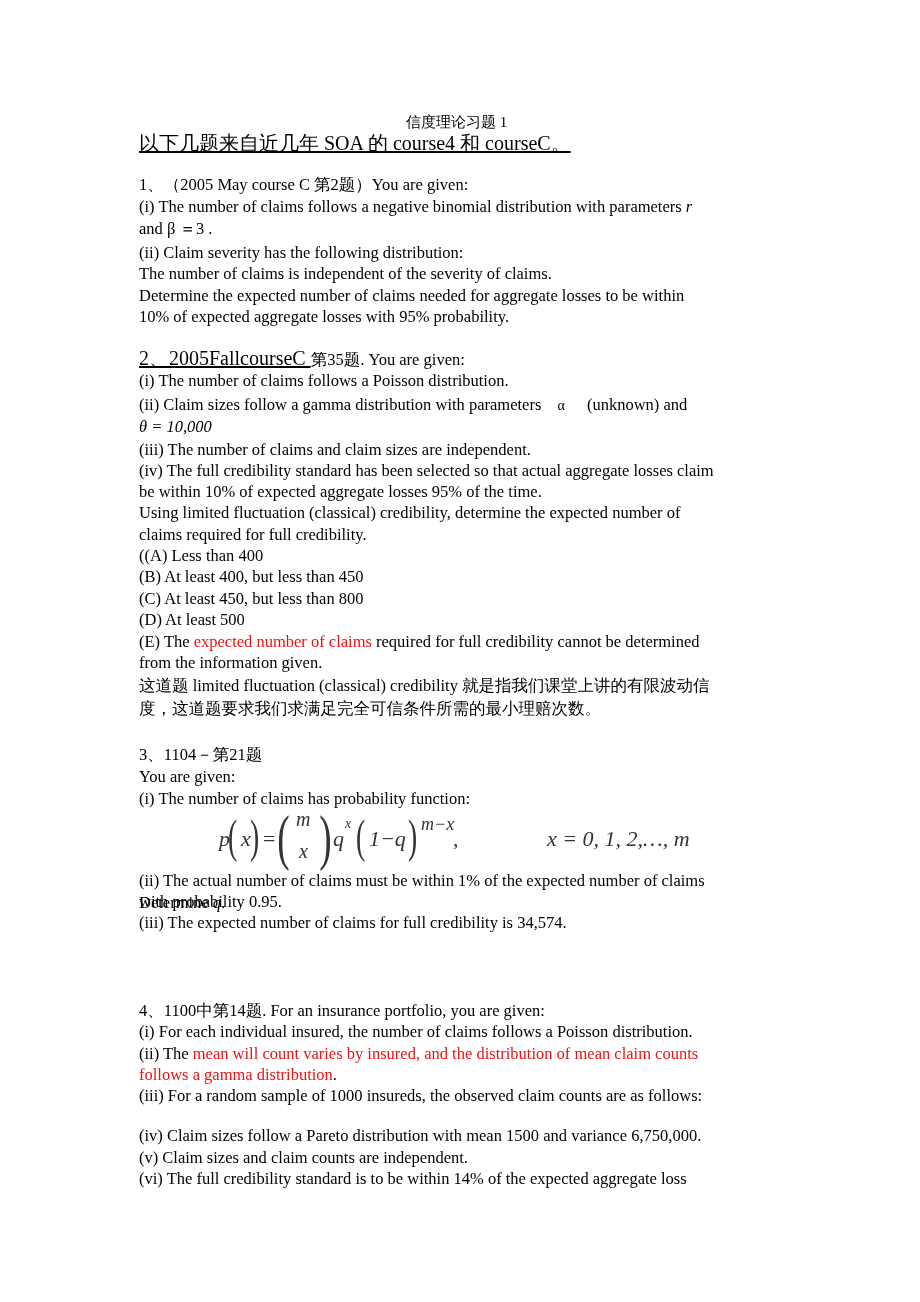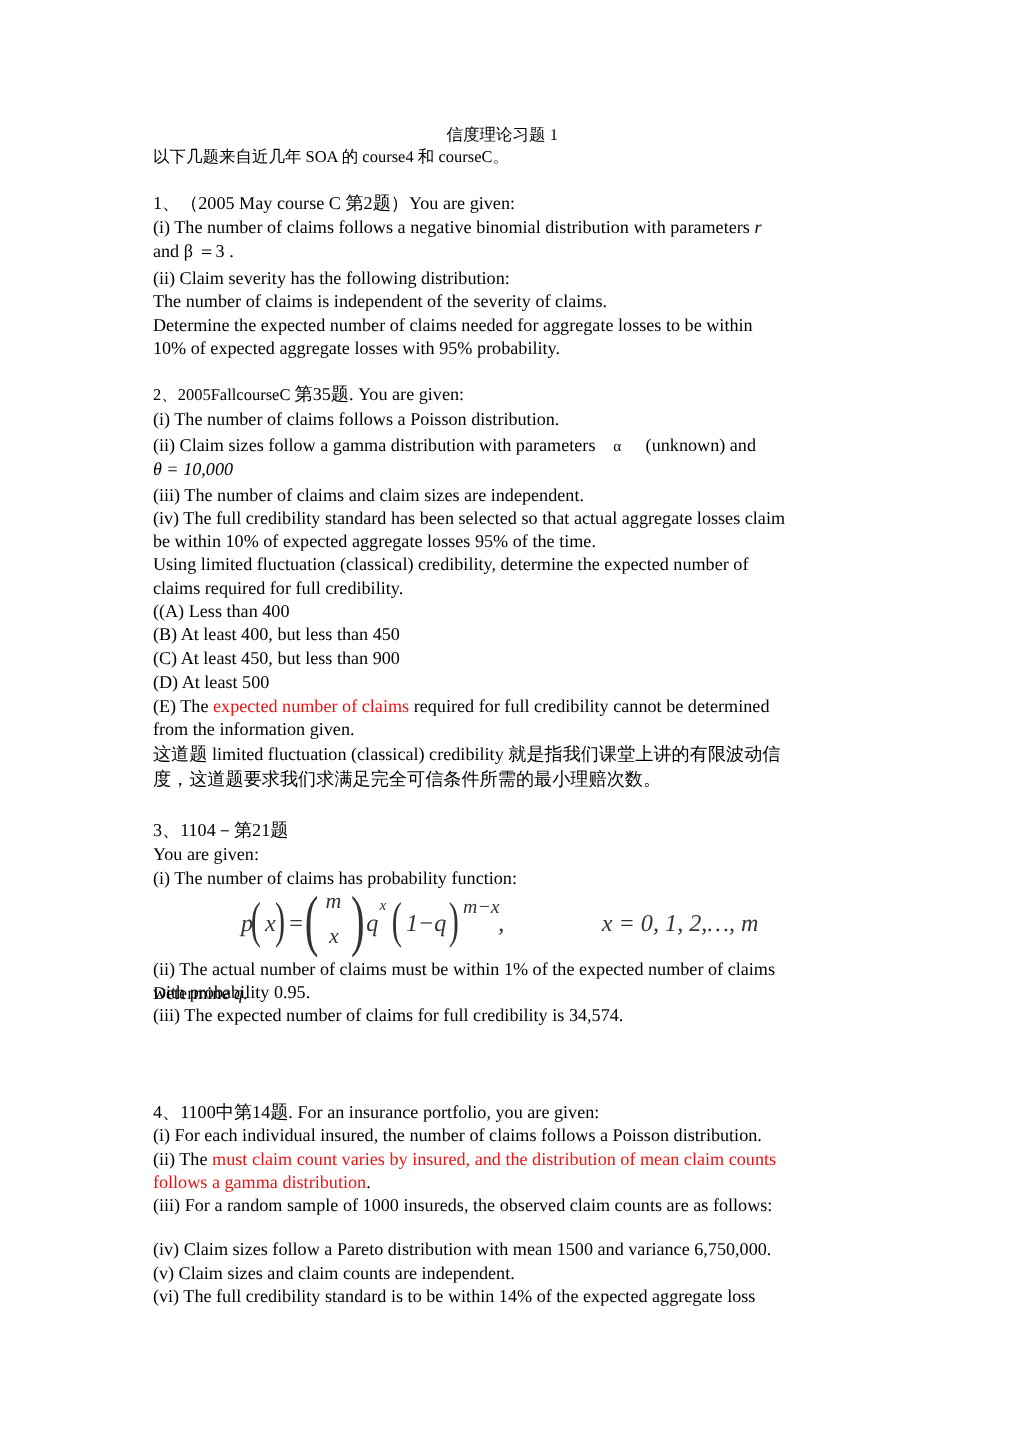--- a/index.html
+++ b/index.html
@@ -4,21 +4,21 @@
 <style>
   html, body { margin: 0; padding: 0; background: #ffffff; }
   body {
     width: 920px; height: 1302px; position: relative; overflow: hidden;
     font-family: "Liberation Serif", "DejaVu Serif", serif;
     color: #000000;
   }
   .page { position: absolute; left: 139px; top: 0; width: 650px; }
   .line { position: absolute; left: 0; white-space: nowrap; font-size: 16.5px; line-height: 21px; }
   .title { position: absolute; left: 267px; top: 113px; font-size: 15px; white-space: nowrap; }
-  .small { font-size: 15px; }
+  .small { font-size: 20px; text-decoration: underline; }
   .red { color: #ee1111; }
   .it { font-style: italic; }
   .sym { font-size: 14px; }
   .formula {
     position: absolute; left: 80px; top: 810px; width: 480px; height: 60px;
     font-family: "Liberation Serif", serif; font-style: italic; color: #333333; font-size: 22px;
   }
   .formula span { position: absolute; white-space: nowrap; }
   .paren { font-style: normal; font-size: 46px; line-height: 46px; color: #333333; transform: scaleX(0.6); }
 </style>
@@ -52,21 +52,21 @@
     <span>(unknown) and</span>
   </div>
   <div class="line it" style="top:416px">θ = 10,000</div>
   <div class="line" style="top:439px">(iii) The number of claims and claim sizes are independent.</div>
   <div class="line" style="top:460px">(iv) The full credibility standard has been selected so that actual aggregate losses claim</div>
   <div class="line" style="top:481px">be within 10% of expected aggregate losses 95% of the time.</div>
   <div class="line" style="top:502px">Using limited fluctuation (classical) credibility, determine the expected number of</div>
   <div class="line" style="top:524px">claims required for full credibility.</div>
   <div class="line" style="top:545px">((A) Less than 400</div>
   <div class="line" style="top:566px">(B) At least 400, but less than 450</div>
-  <div class="line" style="top:588px">(C) At least 450, but less than 900</div>
+  <div class="line" style="top:588px">(C) At least 450, but less than 800</div>
   <div class="line" style="top:609px">(D) At least 500</div>
   <div class="line" style="top:631px">
     <span>(E) The </span><span class="red">expected number of claims</span><span> required for full credibility cannot be determined</span>
   </div>
   <div class="line" style="top:652px">from the information given.</div>
   <div class="line" style="top:675px">这道题 limited fluctuation (classical) credibility 就是指我们课堂上讲的有限波动信</div>
   <div class="line" style="top:698px">度，这道题要求我们求满足完全可信条件所需的最小理赔次数。</div>
 
   <div class="line" style="top:744px">3、1104－第21题</div>
   <div class="line" style="top:766px">You are given:</div>
@@ -95,21 +95,21 @@
   <div class="line" style="top:870px">(ii) The actual number of claims must be within 1% of the expected number of claims</div>
   <div class="line" style="top:891px">with probability 0.95.</div>
   <div class="line" style="top:912px">(iii) The expected number of claims for full credibility is 34,574.</div>
   <div class="line" style="top:892px">
     <span>Determine </span><span class="it">q</span><span>.</span>
   </div>
 
   <div class="line" style="top:1000px">4、1100中第14题. For an insurance portfolio, you are given:</div>
   <div class="line" style="top:1021px">(i) For each individual insured, the number of claims follows a Poisson distribution.</div>
   <div class="line" style="top:1043px">
-    <span>(ii) The </span><span class="red">must claim count varies by insured, and the distribution of mean claim counts</span>
+    <span>(ii) The </span><span class="red">mean will count varies by insured, and the distribution of mean claim counts</span>
   </div>
   <div class="line" style="top:1064px">
     <span class="red">follows a gamma distribution</span><span>.</span>
   </div>
   <div class="line" style="top:1085px">(iii) For a random sample of 1000 insureds, the observed claim counts are as follows:</div>
   <div class="line" style="top:1125px">(iv) Claim sizes follow a Pareto distribution with mean 1500 and variance 6,750,000.</div>
   <div class="line" style="top:1147px">(v) Claim sizes and claim counts are independent.</div>
   <div class="line" style="top:1168px">(vi) The full credibility standard is to be within 14% of the expected aggregate loss</div>
 
 </div>

